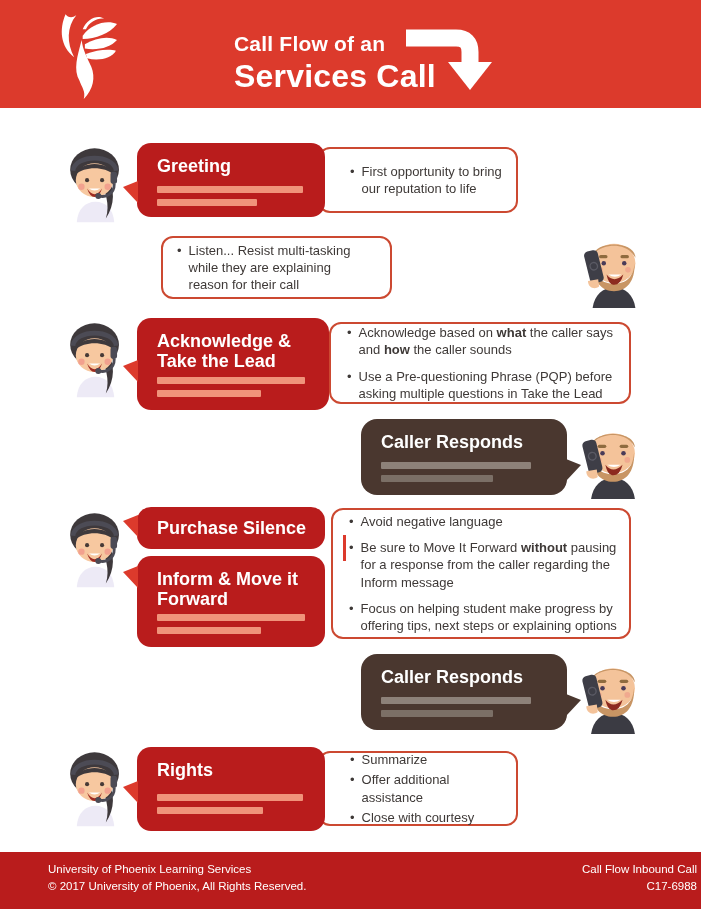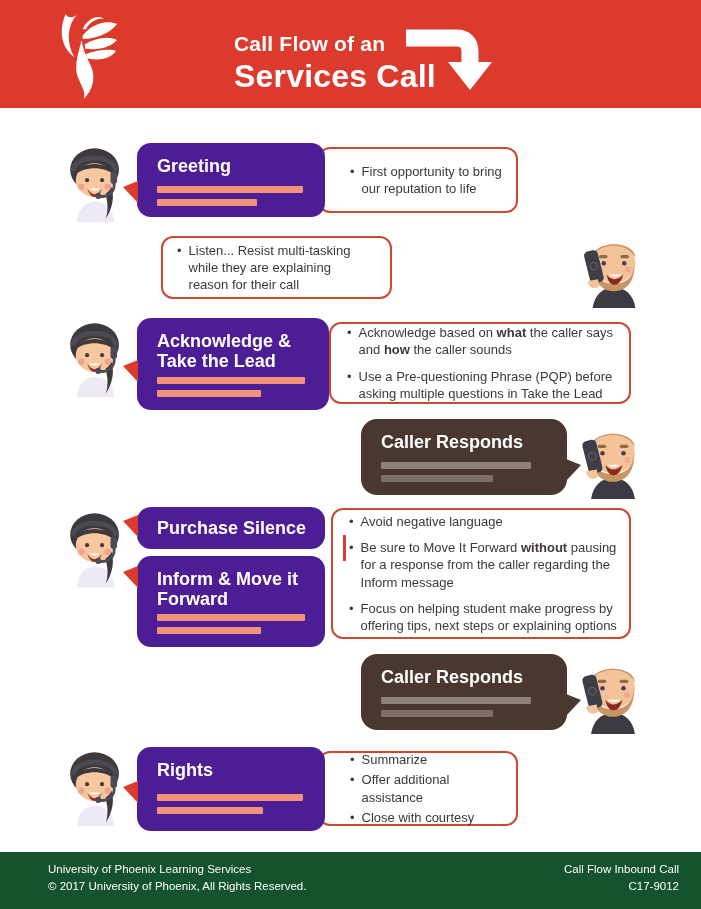--- a/index.html
+++ b/index.html
@@ -10,21 +10,21 @@
   
   .header { position:absolute; left:0; top:0; width:701px; height:108px; background:#DC3A2C; }
   .logo { position:absolute; left:52px; top:10px; width:70px; height:90px; }
   .htitle { position:absolute; left:234px; top:24px; color:#ffffff; }
   .htitle .l1 { font-size:21px; font-weight:700; letter-spacing:.2px;margin-top:8px; }
   .htitle .l2 { font-size:32px; font-weight:700; margin-top:2px; letter-spacing:.2px; }
   .harrow { position:absolute; left:404px; top:26px; width:88px; height:68px; }
   
   .bubble {
     position:absolute; box-sizing:border-box; z-index:3;
-    background:#4c1d95; border-radius:14px; color:#ffffff;
+    background:#b91c1c; border-radius:14px; color:#ffffff;
     display:flex; flex-direction:column; padding:13px 14px 13px 20px;
   }
   .bubble .t { font-size:18px; font-weight:700; line-height:1.13; }
   .bars { margin-top:10px; display:flex; flex-direction:column; gap:6px; }
   .bars.bottom { margin-top:auto; }
   .bar { height:7px; background:#F0937A; border-radius:1px; }
   .bubble.brown { background:#4A372F; border-radius:16px; }
   .bubble.brown .bar1 { background:#8D8179; }
   .bubble.brown .bar2 { background:#7B6F66; }
   .tail { position:absolute; width:0; height:0; z-index:3; }
@@ -37,23 +37,23 @@
     display:flex; flex-direction:column; justify-content:center;
     color:#3E3937; font-size:13px; line-height:1.32;
   }
   .bullet { display:flex; gap:7px; margin:4.5px 0; }
   .bullet b { font-weight:700; }
   .connector { position:absolute; left:343px; top:535px; width:3px; height:26px; background:#DC3A2C; z-index:2; }
   
   .avatar { position:absolute; z-index:1; }
   
   .footer {
-    position:absolute; left:0; top:852px; width:701px; height:57px; background:#14532d;
+    position:absolute; left:0; top:852px; width:701px; height:57px; background:#b91c1c;
     color:#ffffff; font-size:11.5px; line-height:1.5; box-sizing:border-box;
-    padding:9px 22px 0 48px; display:flex; justify-content:space-between;
+    padding:9px 4px 0 48px; display:flex; justify-content:space-between;
   }
   .footer .right { text-align:right; }
 </style>
 </head>
 <body>
 
 <svg width="0" height="0" style="position:absolute">
   <defs>
     <symbol id="sym-agent" viewBox="0 0 80 86">
       <path d="M20 86 C21 72 29 64 40 64 C51 64 59 72 60 86 Z" fill="#EDEAF6"></path>
@@ -252,17 +252,17 @@
     </div>
   </div>
 
   <div class="footer">
     <div class="left">
       <div>University of Phoenix Learning Services</div>
       <div>© 2017 University of Phoenix, All Rights Reserved.</div>
     </div>
     <div class="right">
       <div>Call Flow Inbound Call</div>
-      <div>C17-9012</div>
+      <div>C17-6988</div>
     </div>
   </div>
 
 </div>
 
 </body></html>

